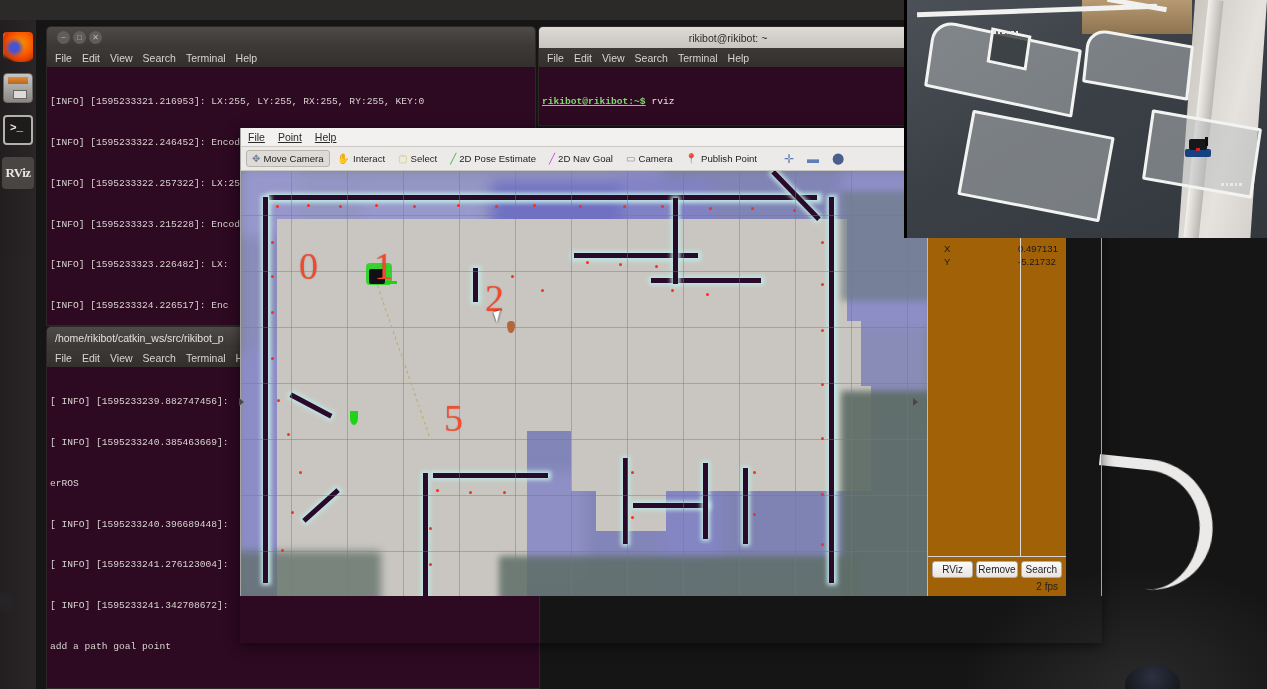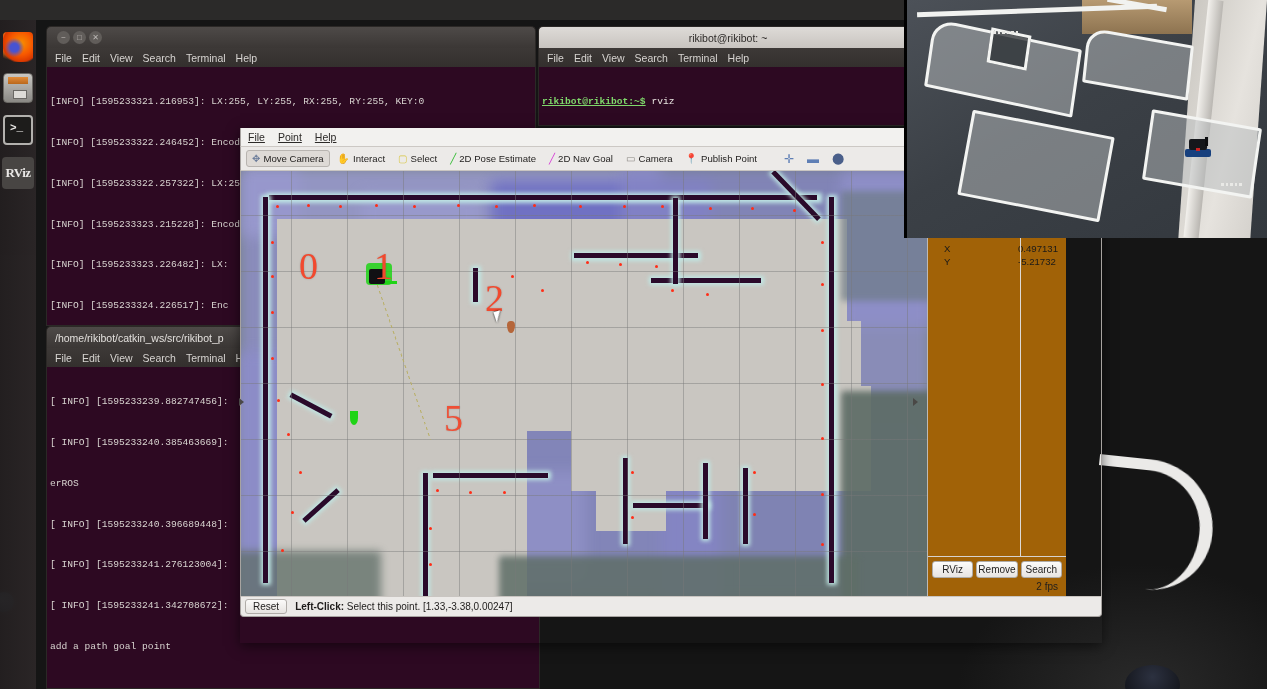--- a/index.html
+++ b/index.html
@@ -726,24 +726,20 @@
         </div>
         <div class="props-btns">
           <div class="pbtn">RViz</div>
           <div class="pbtn">Remove</div>
           <div class="pbtn">Search</div>
         </div>
         <div class="fps">2 fps</div>
       </div>
     </div>
 
-    <div class="rviz-status">
-      <span class="reset-btn">Reset</span>
-      <span><b>Left-Click:</b><span> Select this point. [1.33,-3.38,0.00247]</span></span>
-    </div>
   </div>
 
   <div class="splitter-arrow"></div>
   <div class="splitter-arrow2"></div>
 
   <div id="camera">
     <div class="cam-floor"></div>
     <div class="cam-wall"></div>
     <div class="cam-baseb"></div>
     <div class="cam-box"></div>

